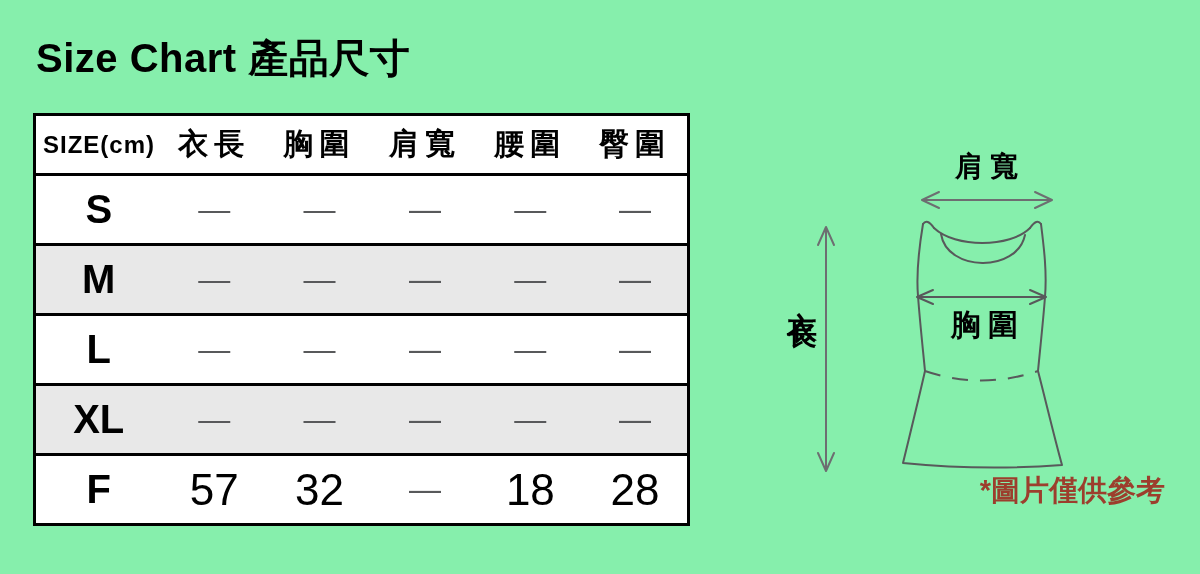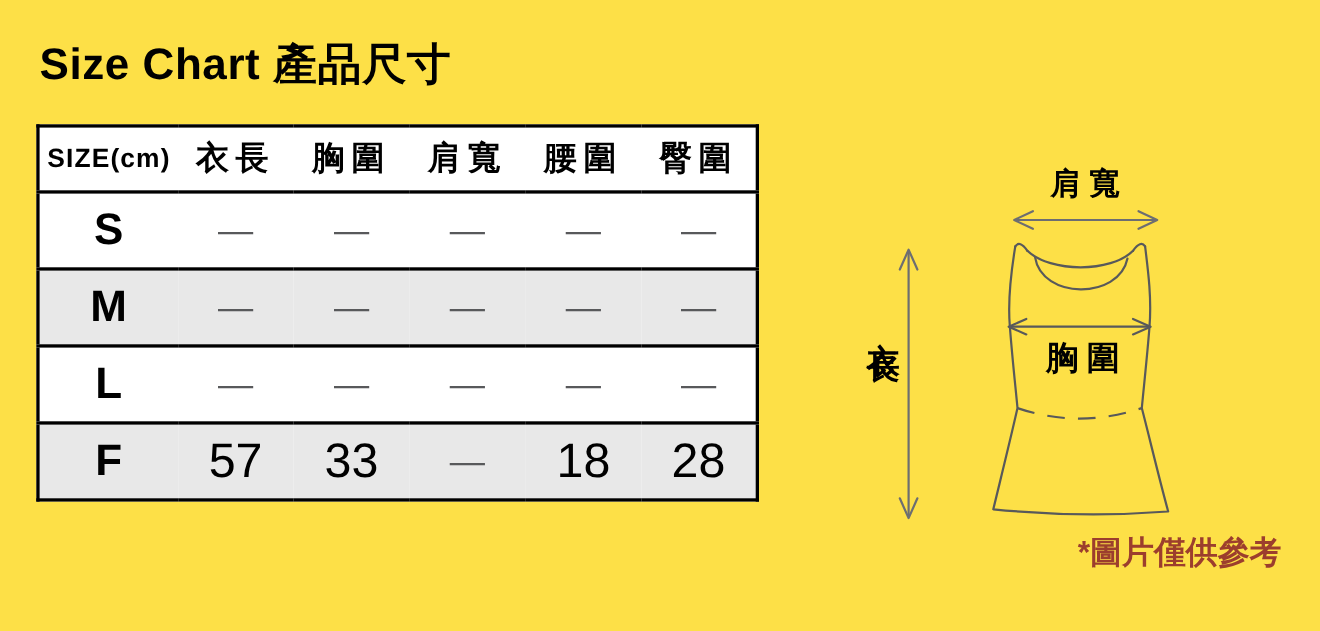--- a/index.html
+++ b/index.html
@@ -9,21 +9,21 @@
     --arrow: #6d6e71;
     --note_red: #9c3e2d;
     --text: #000000;
   }
   * { box-sizing: border-box; }
   body { margin: 0; background: #ffffff; }
   .page {
     position: relative;
     width: 1200px;
     height: 574px;
-    background: #fde047;
+    background: #86efac;
     font-family: "Liberation Sans", "DejaVu Sans", sans-serif;
     color: var(--text);
     overflow: hidden;
     padding-left: 21px;
   }
   .title {
     position: absolute;
     left: 36px;
     top: 31px;
     font-size: 40px;
@@ -78,21 +78,21 @@
   .lbl { position: absolute; font-weight: bold; white-space: nowrap; }
   .lbl-shoulder { left: 928px; top: 148px; width: 124px; text-align: center; font-size: 28px; letter-spacing: 7px; }
   .lbl-chest { left: 928px; top: 305px; width: 120px; text-align: center; font-size: 30px; letter-spacing: 7px; }
   .lbl-length {
     left: 781px; top: 287px;
     font-size: 30px; letter-spacing: 8px;
     writing-mode: vertical-rl; text-orientation: upright;
   }
   .ref-note {
     position: absolute;
-    left: 890px; top: 483px; width: 275px;
+    left: 890px; top: 471px; width: 275px;
     text-align: right;
     font-size: 29px;
     font-weight: bold;
     color: var(--note_red);
     white-space: nowrap;
   }
 </style>
 </head>
 <body>
 
@@ -130,23 +130,31 @@
       </tr>
       <tr>
         <td class="row-label">L</td>
         <td class="value dash">—</td>
         <td class="value dash">—</td>
         <td class="value dash">—</td>
         <td class="value dash">—</td>
         <td class="value dash">—</td>
       </tr>
       <tr>
+        <td class="row-label">XL</td>
+        <td class="value dash">—</td>
+        <td class="value dash">—</td>
+        <td class="value dash">—</td>
+        <td class="value dash">—</td>
+        <td class="value dash">—</td>
+      </tr>
+      <tr>
         <td class="row-label">F</td>
         <td class="value">57</td>
-        <td class="value">33</td>
+        <td class="value">32</td>
         <td class="value dash">—</td>
         <td class="value">18</td>
         <td class="value">28</td>
       </tr>
     </tbody>
   </table>
 
   <svg class="diagram-layer" viewBox="0 0 1200 574" xmlns="http://www.w3.org/2000/svg">
 
     <g>

